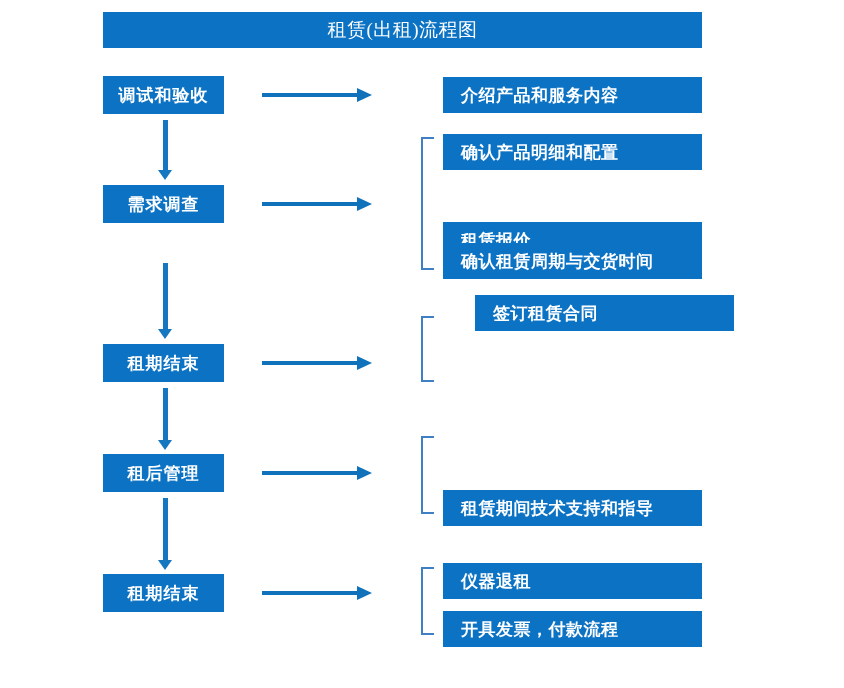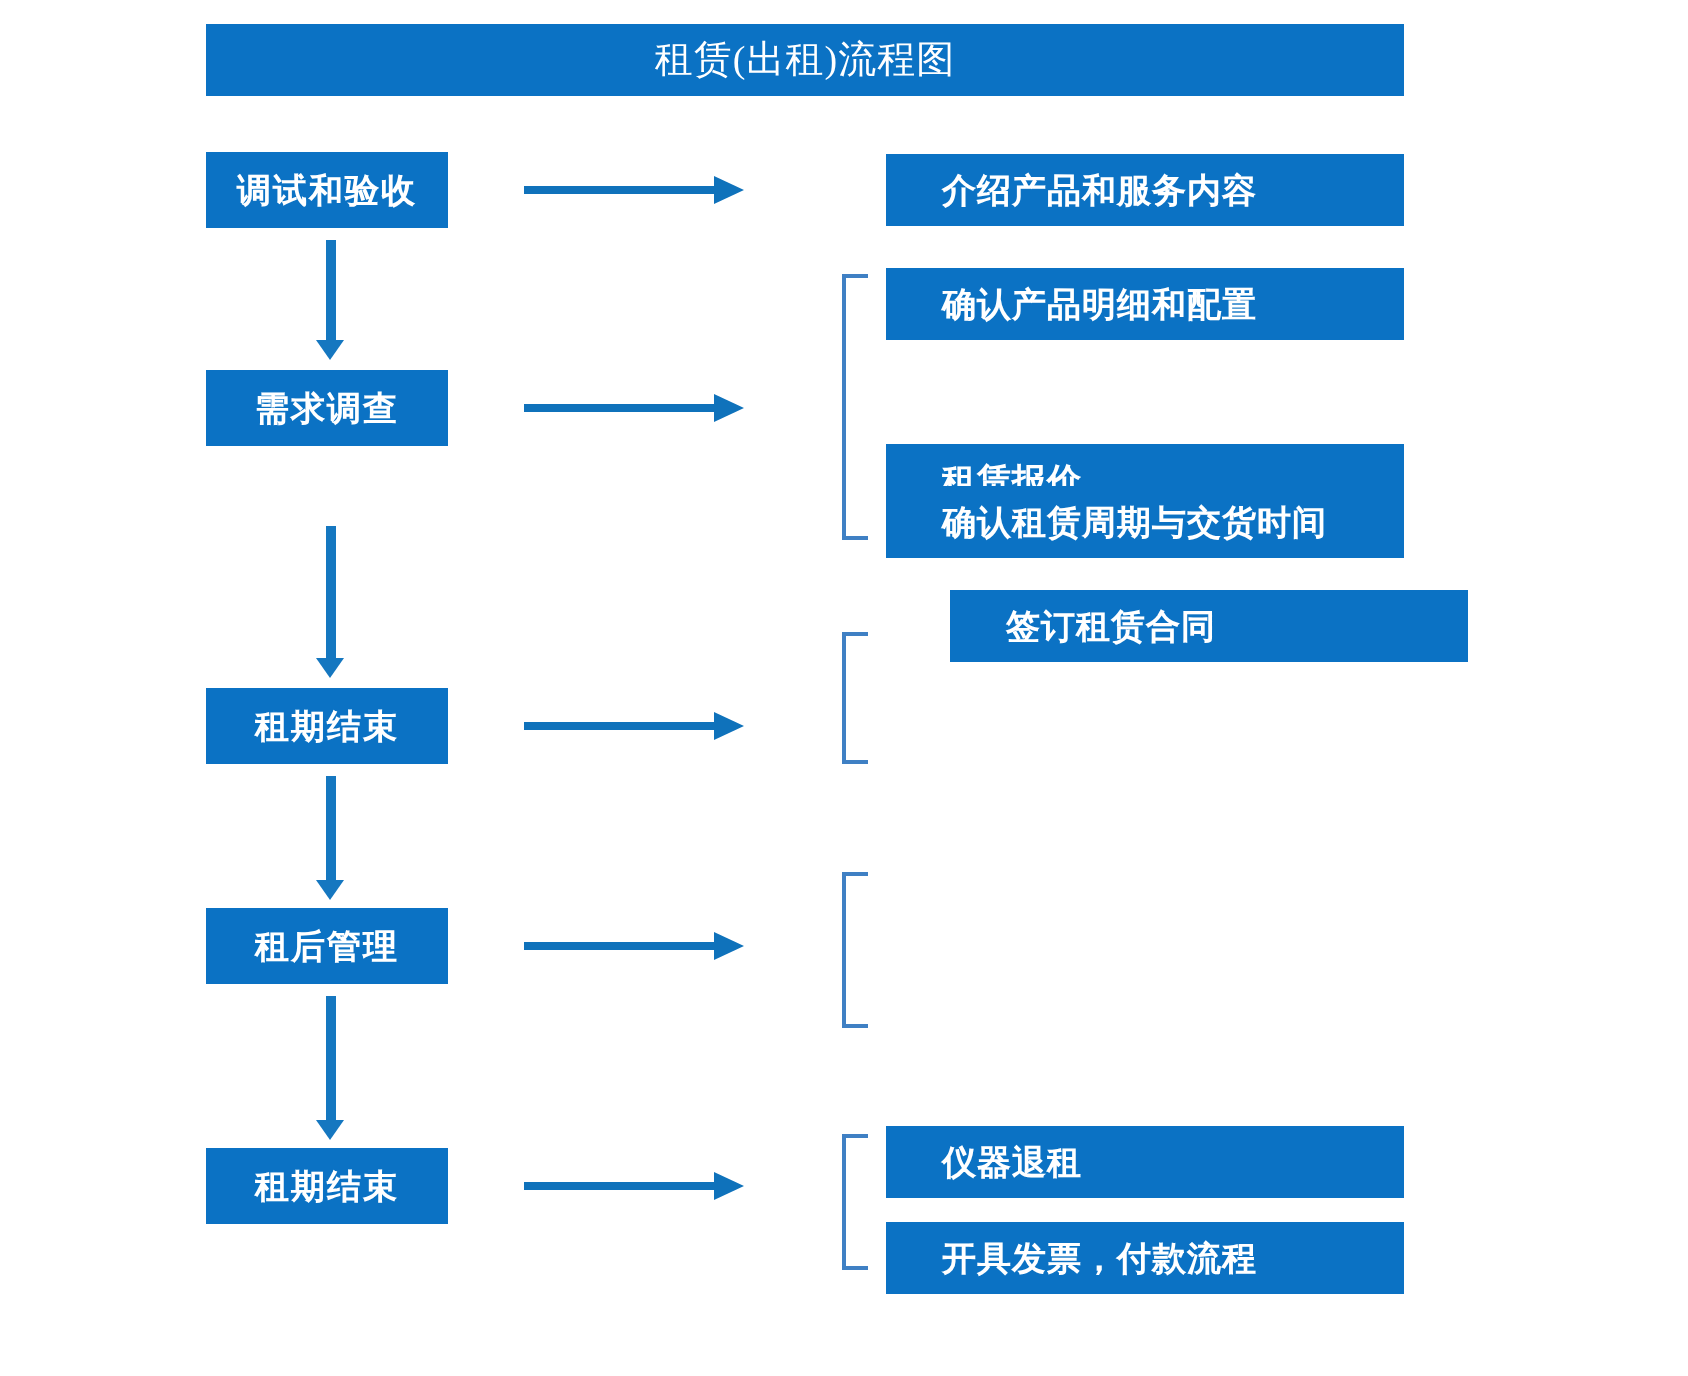--- a/index.html
+++ b/index.html
@@ -50,21 +50,21 @@
     font-size: 17px;
     justify-content: center;
     letter-spacing: 1px;
   }
   .box.right {
     left: 443px;
     width: 259px;
     height: 36px;
     font-size: 17px;
     justify-content: flex-start;
-    padding-left: 28px;
+    padding-left: 18px;
     letter-spacing: 0.5px;
   }
   
   .h-arrow {
     position: absolute;
     height: 14px;
     width: 110px;
   }
   .h-arrow .shaft {
     position: absolute;
@@ -172,16 +172,17 @@
   <div class="bracket" style="top:137px;height:133px;"></div>
   <div class="bracket" style="top:316px;height:66px;"></div>
   <div class="bracket" style="top:436px;height:78px;"></div>
   <div class="bracket" style="top:567px;height:68px;"></div>
 
   <div class="box right" style="top:77px;">介绍产品和服务内容</div>
   <div class="box right" style="top:134px;">确认产品明细和配置</div>
   <div class="box right" style="top:186px;margin-top:36px;">租赁报价</div>
   <div class="box right" style="top:243px;">确认租赁周期与交货时间</div>
   <div class="box right" style="top:295px;margin-left:32px;">签订租赁合同</div>
+  <div class="box right" style="top:490px;">租赁期间技术支持和指导</div>
   <div class="box right" style="top:563px;">仪器退租</div>
   <div class="box right" style="top:611px;">开具发票，付款流程</div>
 
 </div>
 
 </body></html>

